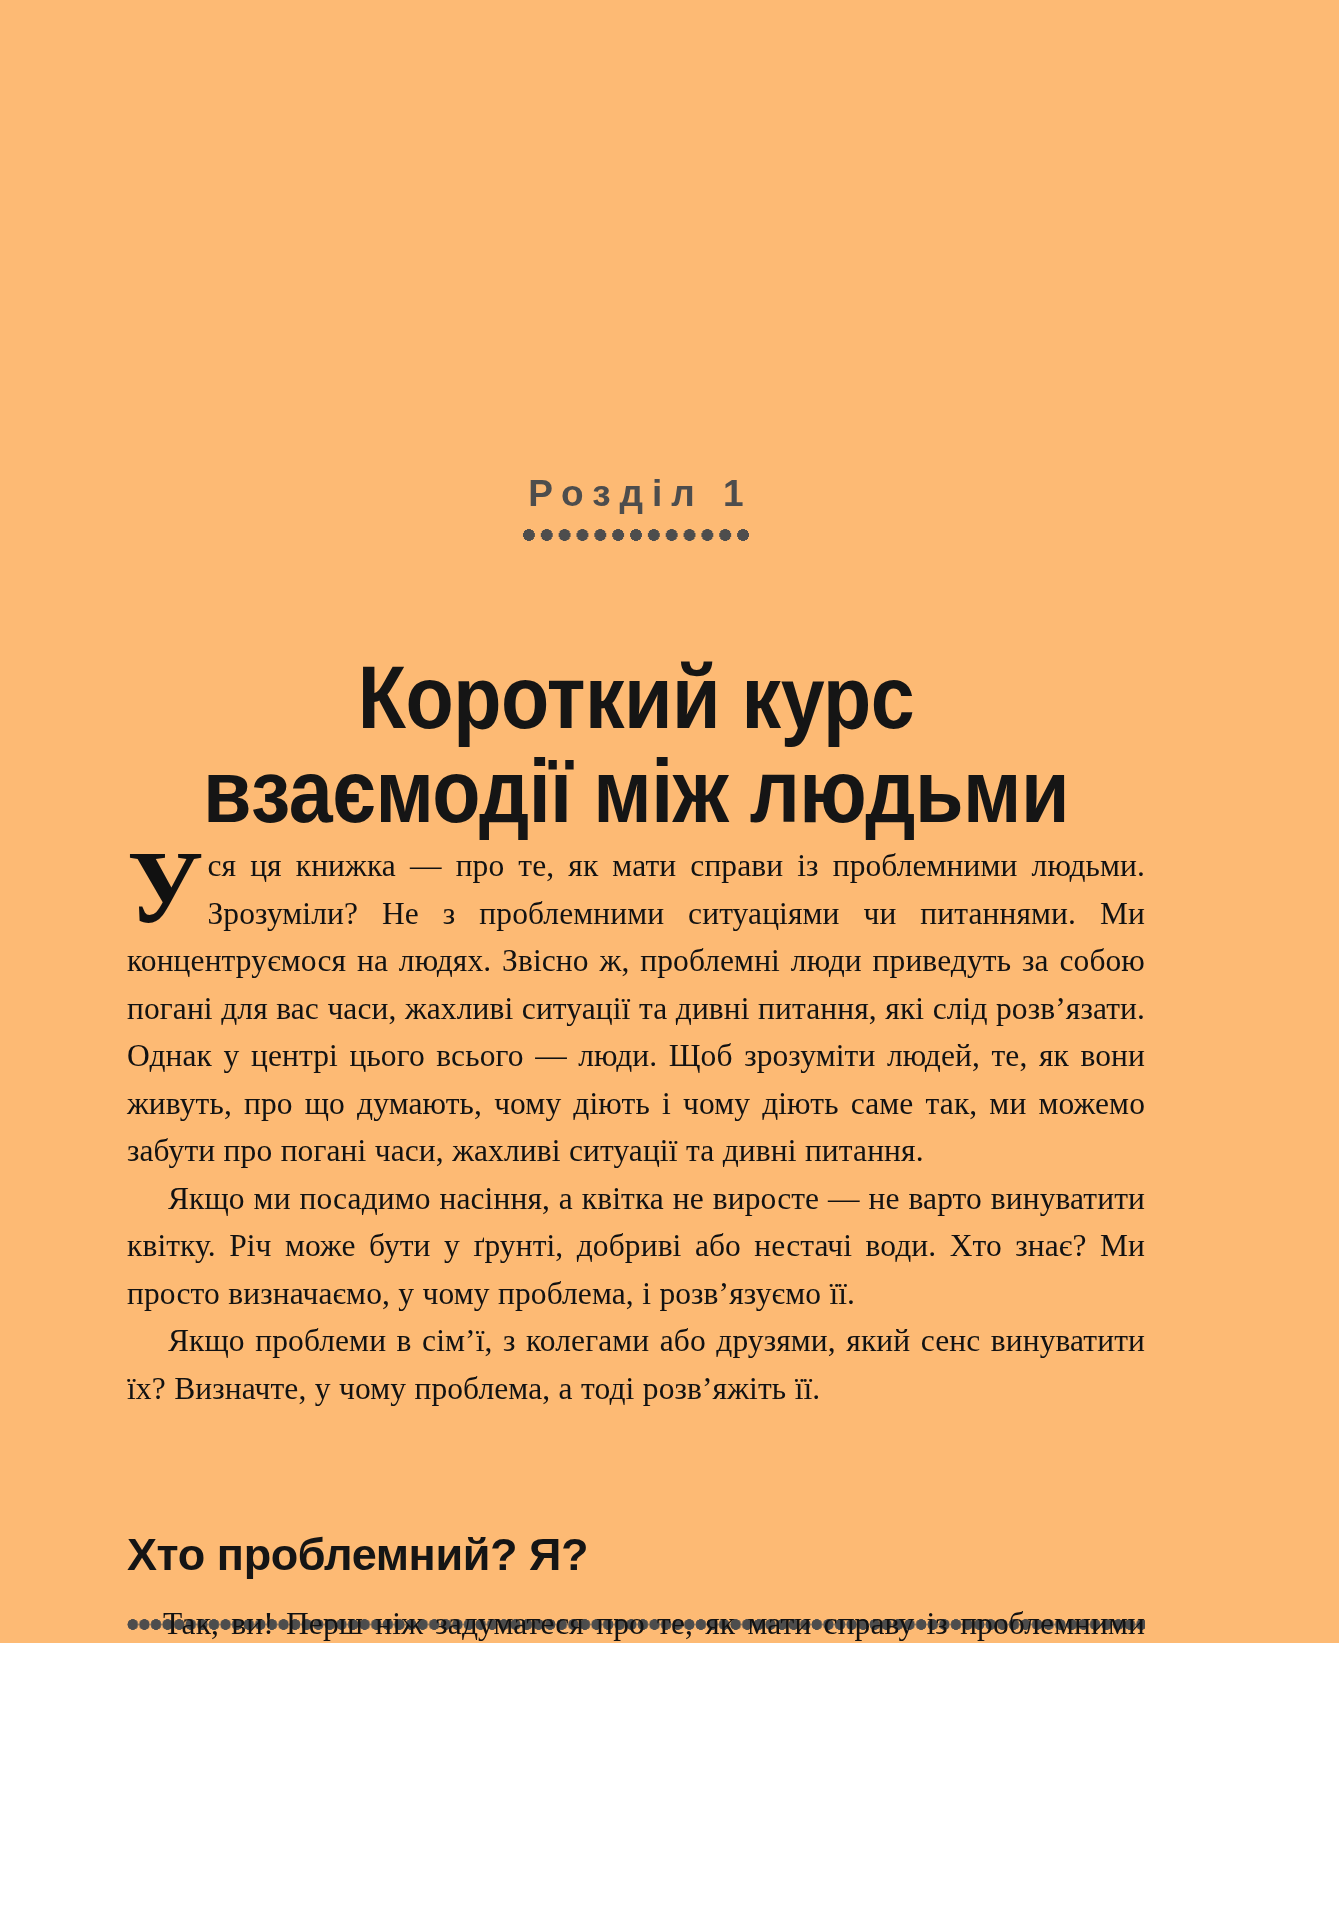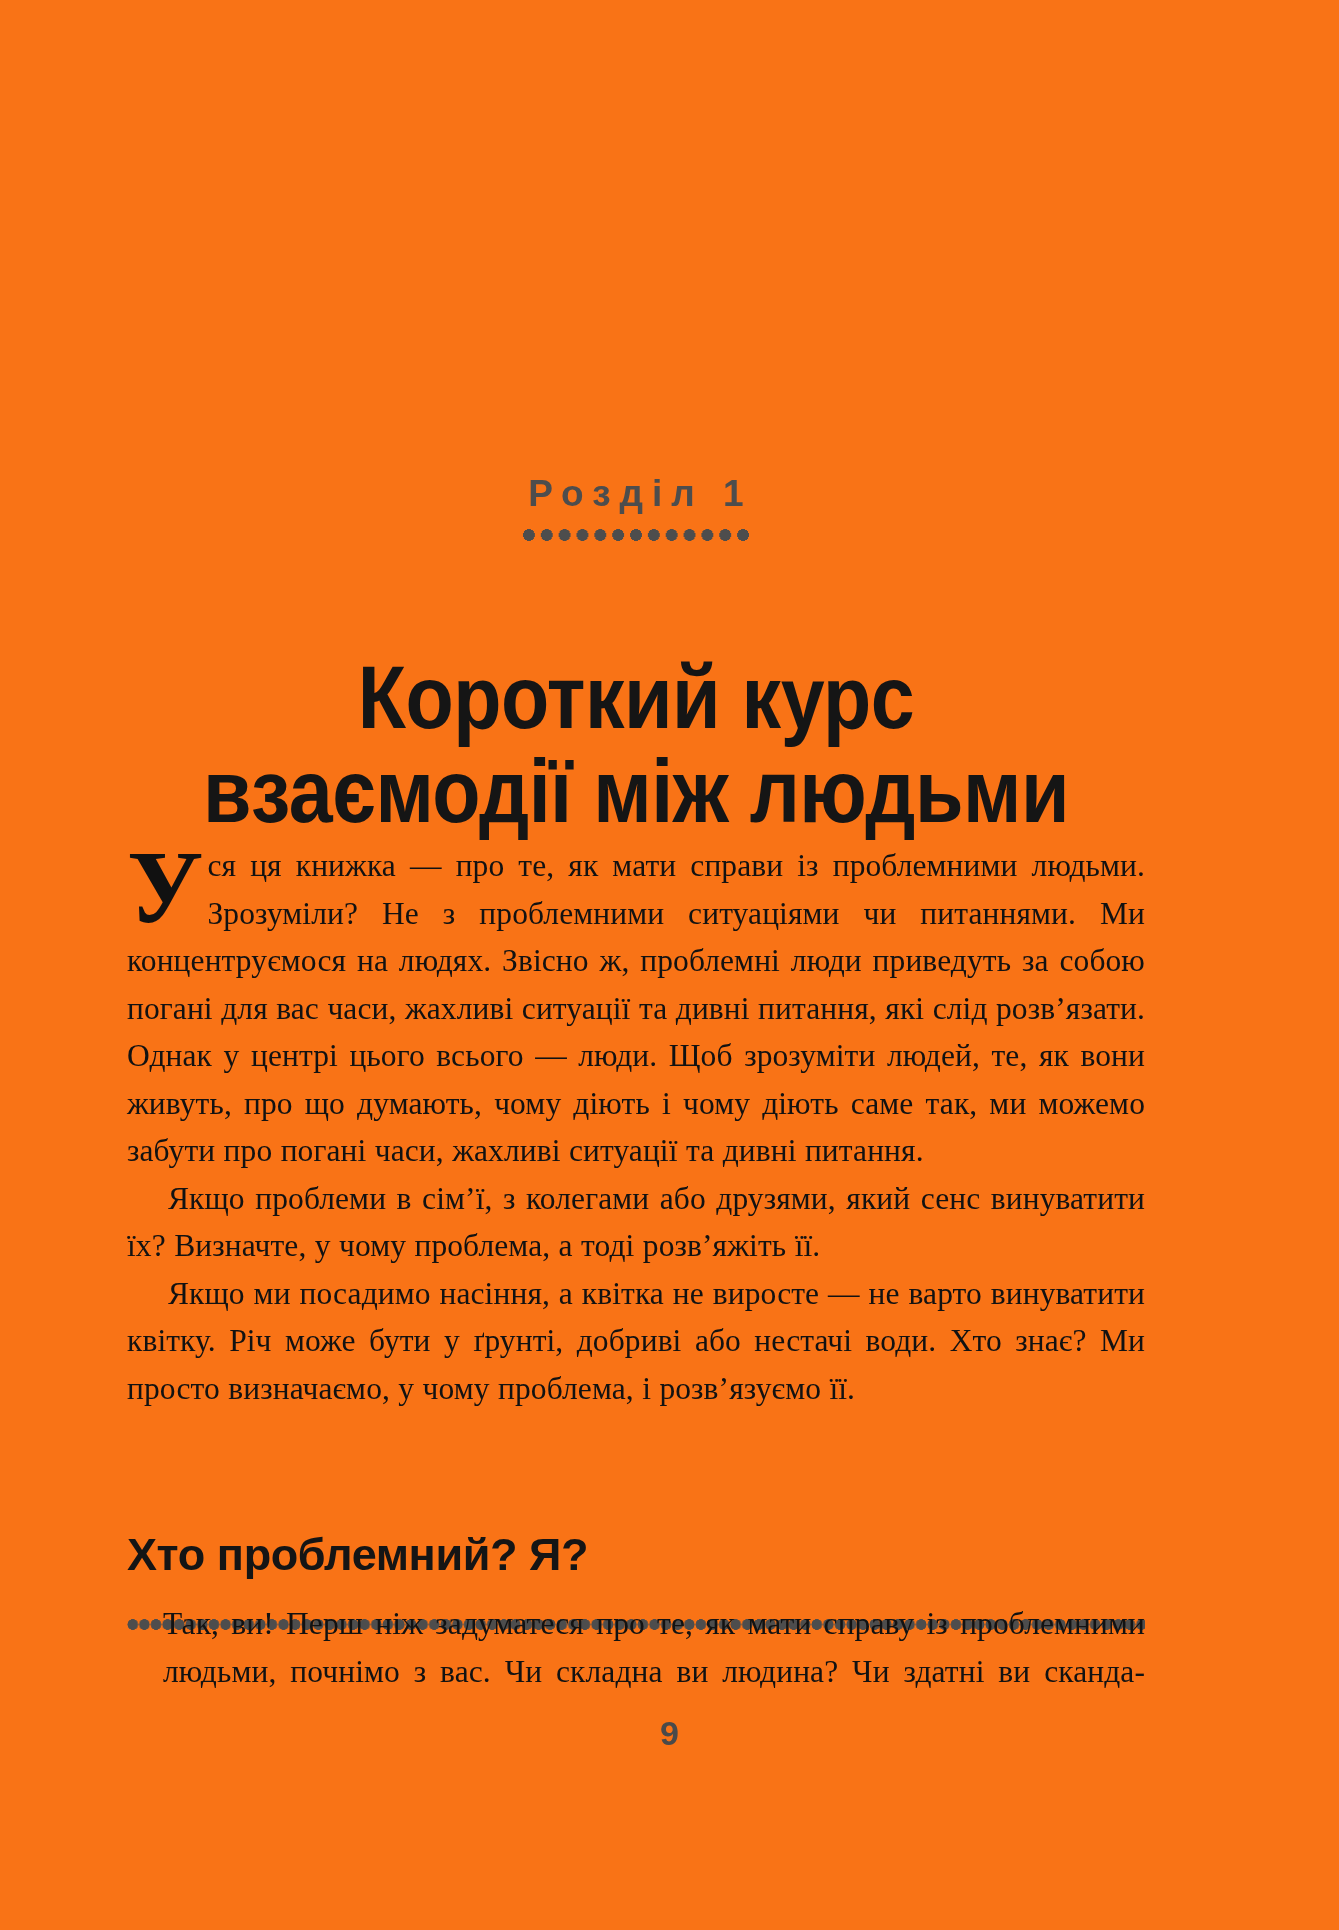--- a/index.html
+++ b/index.html
@@ -4,22 +4,22 @@
 <title>Page 9</title>
 <style>
   html, body {
     margin: 0;
     padding: 0;
     background: #ffffff;
   }
   .page {
     position: relative;
     width: 1339px;
-    height: 1930px;
-    background: #f97316;
+    height: 1643px;
+    background: #fdba74;
     overflow: hidden;
     font-family: "Liberation Serif", "DejaVu Serif", serif;
     color: #111111;
   }
 
   
   .content {
     position: absolute;
     left: 127px;
     top: 0;
@@ -201,24 +201,24 @@
     <h1 class="chapter-title">
       <span class="tl">Короткий курс</span>
       <span class="tl">взаємодії між людьми</span>
     </h1>
 
     <div class="body-block">
       <p class="para first">
         <span class="dropcap">У</span><span>ся ця книжка — про те, як мати справи із проблемними людьми. Зрозуміли? Не з проблемними ситуаціями чи питаннями. Ми концентруємося на людях. Звісно ж, проблемні люди приведуть за собою погані для вас часи, жахливі ситуації та дивні питання, які слід розв’язати. Однак у центрі цього всього — люди. Щоб зрозуміти людей, те, як вони живуть, про що думають, чому діють і чому діють саме так, ми можемо забути про погані часи, жахливі ситуації та дивні питання.</span>
       </p>
       <p class="para">
+        <span>Якщо ми посадимо насіння, а квітка не виросте — не варто винуватити квітку. Річ може бути у ґрунті, добриві або нестачі води. Хто знає? Ми просто визначаємо, у чому проблема, і розв’язуємо її.</span>
+      </p>
+      <p class="para">
         <span>Якщо проблеми в сім’ї, з колегами або друзями, який сенс винуватити їх? Визначте, у чому проблема, а тоді розв’яжіть її.</span>
-      </p>
-      <p class="para">
-        <span>Якщо ми посадимо насіння, а квітка не виросте — не варто винуватити квітку. Річ може бути у ґрунті, добриві або нестачі води. Хто знає? Ми просто визначаємо, у чому проблема, і розв’язуємо її.</span>
       </p>
     </div>
 
     <div class="section-block">
       <h2 class="section-heading">Хто проблемний? Я?</h2>
       <div class="dot-rule-long"></div>
     </div>
 
     <div class="tail-block">
       <p class="tail">

